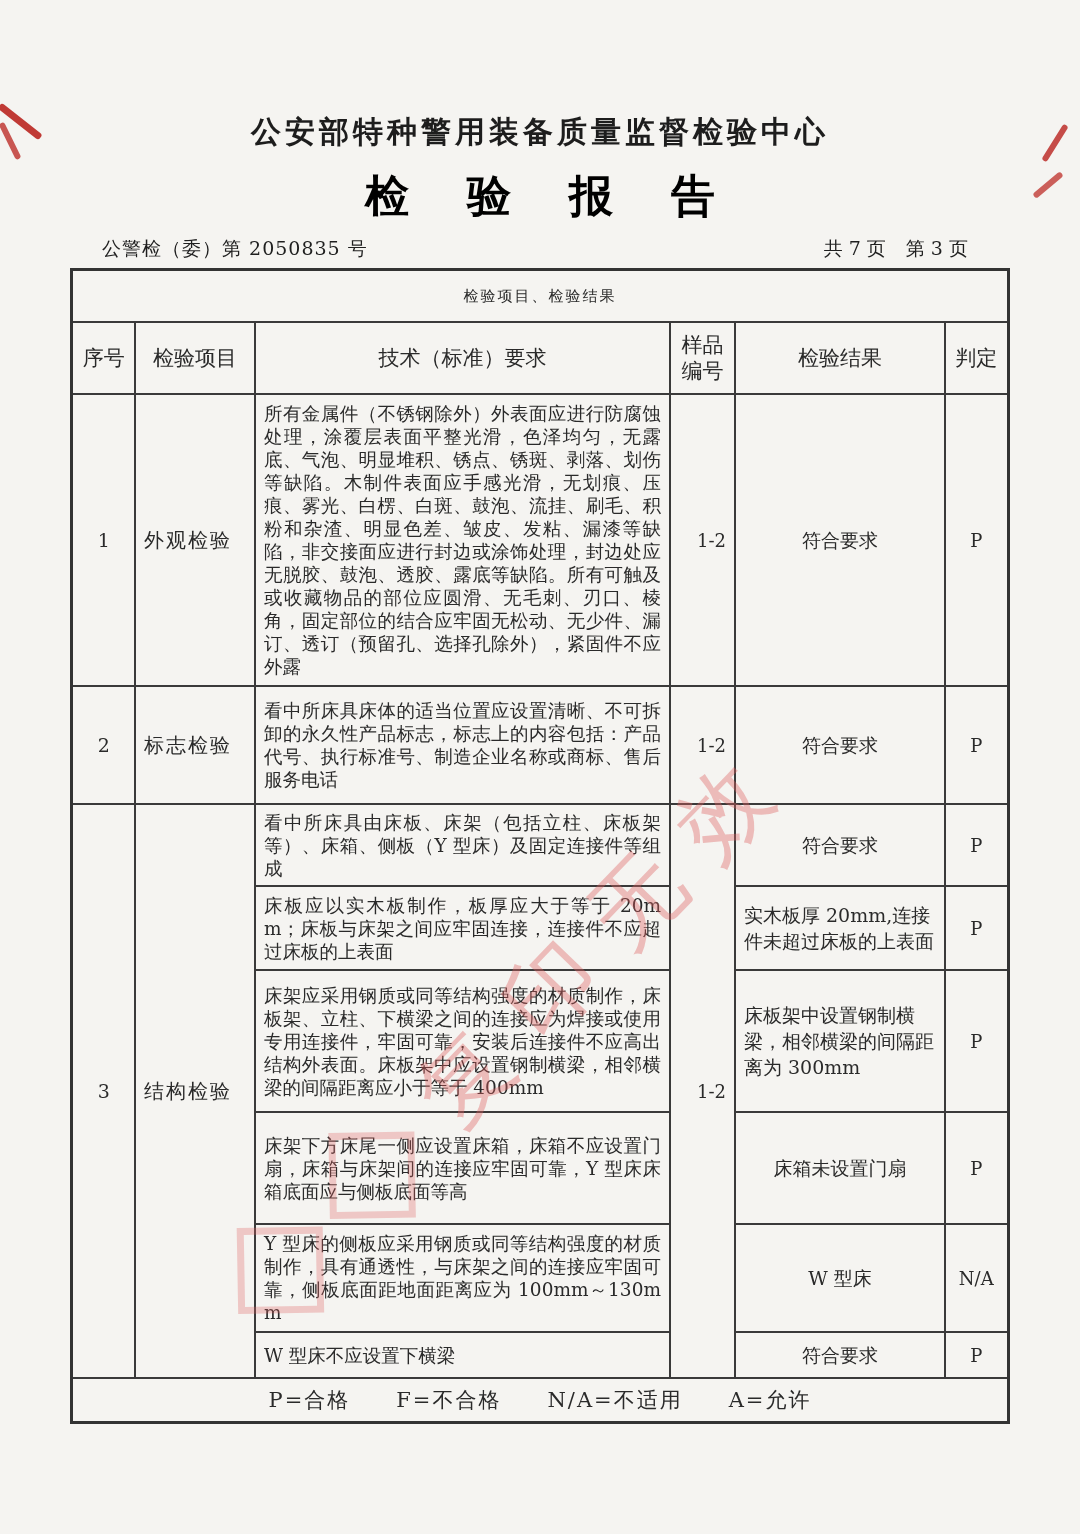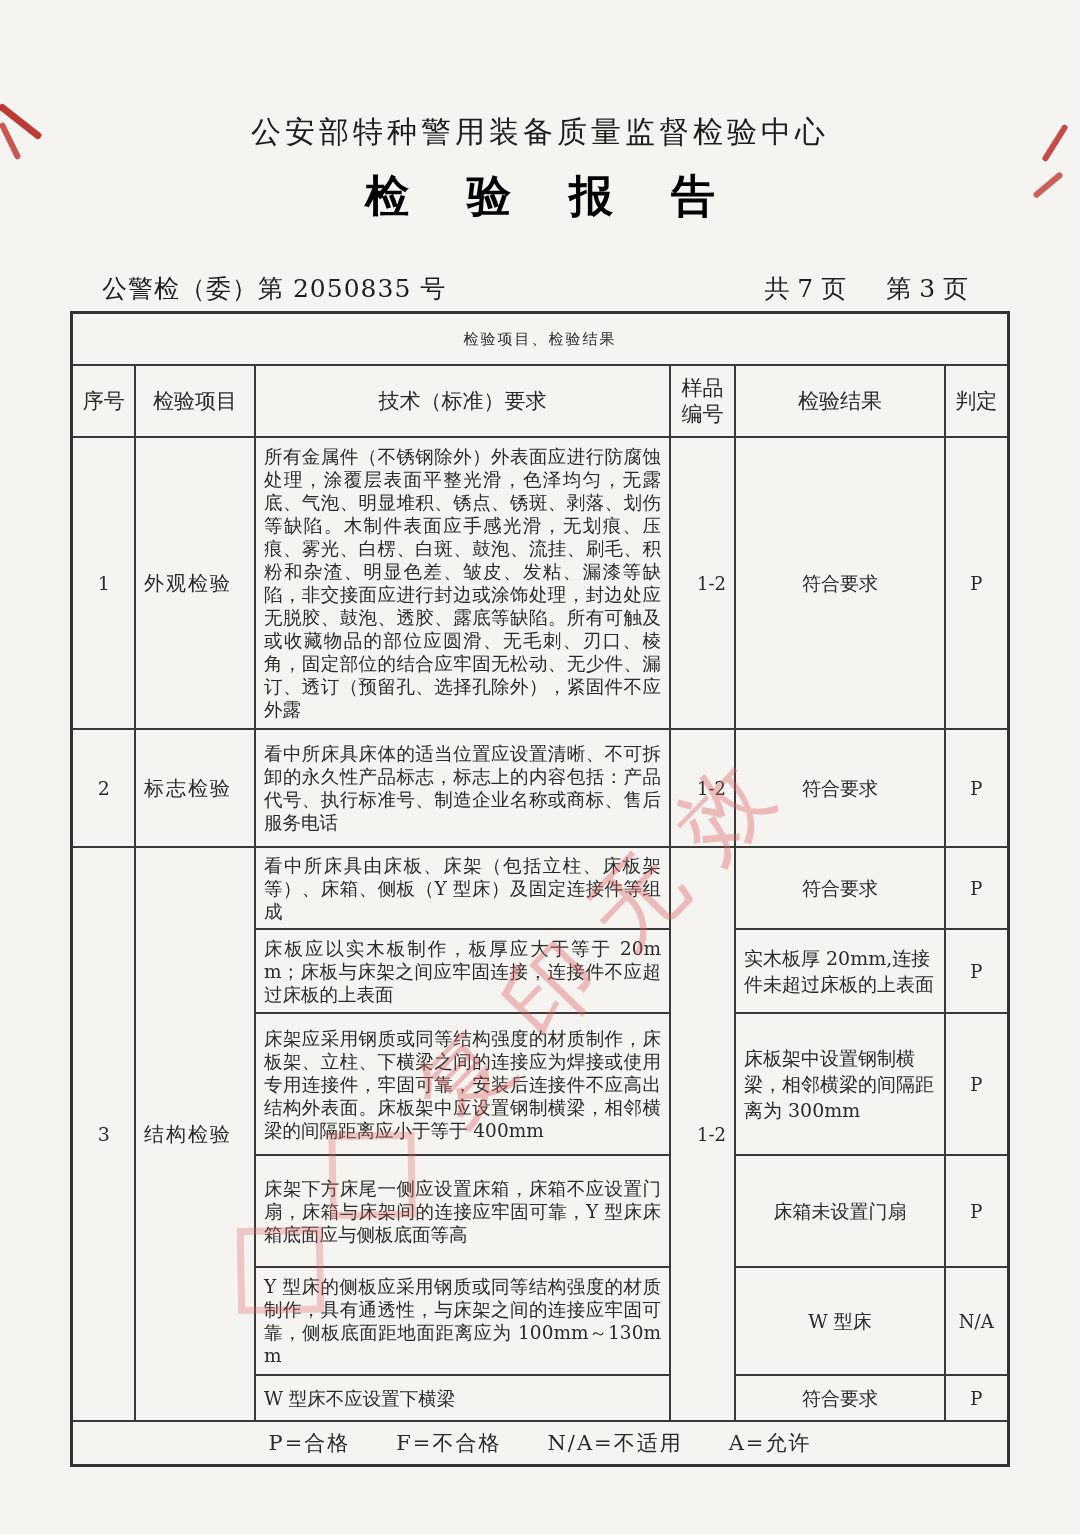--- a/index.html
+++ b/index.html
@@ -11,45 +11,45 @@
     position:relative;
     overflow:hidden;
   }
   .page{position:relative;width:1080px;height:1534px;}
 
   
   .org-name{
     margin-top:112px;
     text-align:center;
     font-size:30px;
-    font-weight:normal;
+    font-weight:bold;
     letter-spacing:4px;
     color:#1d1d1d;
   }
   .report-title{
     margin-top:14px;
     text-align:center;
     font-size:44px;
     font-weight:bold;
     letter-spacing:58px;
     text-indent:58px;
     color:#000000;
   }
   .report-meta{
     width:936px;
     margin:10px auto 6px auto;
     display:flex;
     justify-content:space-between;
     align-items:flex-end;
-    font-size:25px;
+    font-size:19px;
     color:#1f1f1f;
     text-align:center;
   }
   .report-meta .left{padding-left:30px;letter-spacing:1px;}
-  .report-meta .right{display:flex;gap:40px;padding-right:40px;margin-top:36px;}
+  .report-meta .right{display:flex;gap:20px;padding-right:40px;}
 
   
   table.report{
     width:936px;
     margin:0 auto;
     border-collapse:collapse;
     table-layout:fixed;
     background:transparent;
   }
   table.report td,table.report th{

